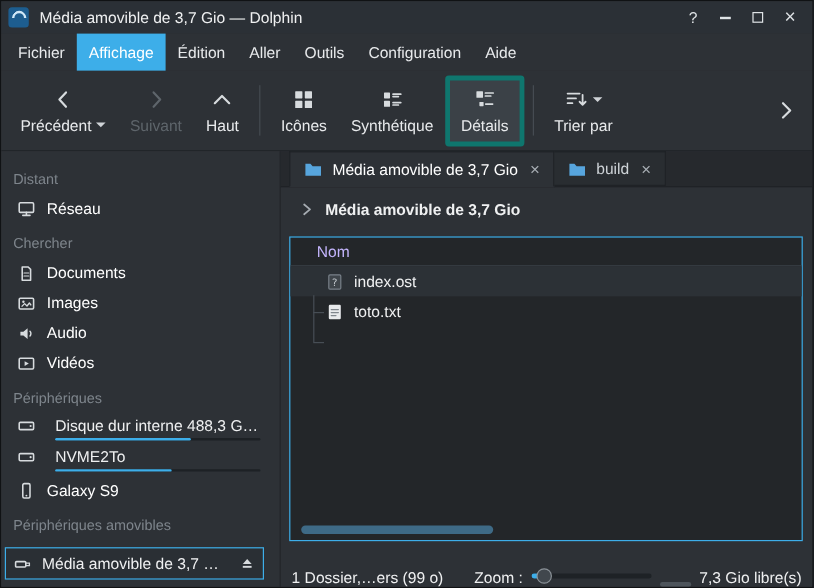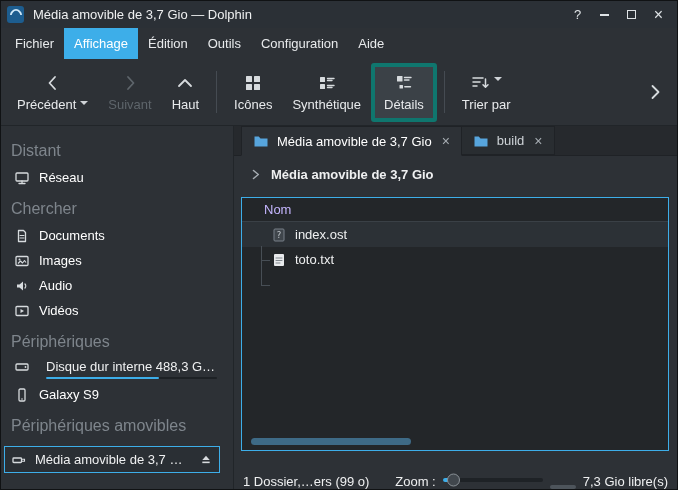--- a/index.html
+++ b/index.html
@@ -27,32 +27,32 @@
   .menubar { position:absolute; top:27px; left:0; right:0; height:31px; background:#2d3136;
              display:flex; align-items:stretch; padding-left:4px; }
   .menu-item { display:flex; align-items:center; padding:0 10px; color:#e8eaec; white-space:nowrap; }
   .menu-item.active { background:#3daee9; color:#ffffff; }
 
   
   .toolbar { position:absolute; top:58px; left:0; right:0; height:67px; background:#2d3136;
              display:flex; align-items:center; padding:0 6px; border-bottom:1px solid #212529; }
   .tb-btn { display:flex; flex-direction:column; align-items:center; justify-content:center;
             gap:4px; padding:6px 9px; color:#e8eaec; border:1px solid transparent; }
-  .tb-btn .lblrow { display:flex; align-items:flex-start; gap:4px; white-space:nowrap; }
+  .tb-btn .lblrow { display:flex; align-items:center; gap:4px; white-space:nowrap; }
   .tb-btn.disabled { color:#5e656b; }
   .tb-btn.disabled svg * { stroke:#5e656b; }
   .tb-btn.pressed { background:#3b4147; border:4px solid #0f766e; border-radius:3px; }
   .tb-sep { width:1px; height:42px; background:#454b52; margin:0 7px; flex:none; }
   .caret { width:0; height:0; border:4px solid transparent; border-top-color:#cfd3d7; margin-top:4px; }
   .tb-overflow { margin-left:auto; margin-right:6px; display:flex; align-items:center; }
 
   
   .sidebar { position:absolute; top:125px; left:0; width:233px; bottom:0; background:#2d3136;
              border-right:1px solid #212529; padding-top:6px; overflow:hidden; }
-  .sb-header { color:#7e858c; font-size:16px; padding:10px 0 5px 10px; }
+  .sb-header { color:#7e858c; font-size:12px; padding:10px 0 5px 10px; }
   .sb-item { display:flex; align-items:center; height:25px; padding-left:13px; color:#ffffff; }
   .sb-label { margin-left:9px; white-space:nowrap; }
   .sb-device { display:flex; align-items:flex-start; padding:3px 0 3px 13px; }
   .sb-dev-col { margin-left:16px; flex:1; padding-right:16px; min-width:0; }
   .sb-dev-col .sb-label { margin-left:0; display:block; overflow:hidden; text-overflow:ellipsis; }
   .sb-bar { height:2px; background:#1d2125; margin-top:3px; border-radius:1px; }
   .sb-bar-fill { height:2px; background:#3daee9; border-radius:1px; }
   .sb-media { margin:6px 13px 0 3px; height:27px; border:1px solid #3daee9; display:flex;
               align-items:center; padding:0 6px; background:#2a2f34; }
   .sb-media .sb-label { margin-left:8px; flex:1; overflow:hidden; text-overflow:ellipsis; }
@@ -119,20 +119,21 @@
           <span class="icon-max"></span>
         </div>
       <div class="win-btn close">×</div>
     </div>
   </div>
 
   <div class="menubar">
     <div class="menu-item">Fichier</div>
     <div class="menu-item active">Affichage</div>
     <div class="menu-item">Édition</div>
+    <div class="menu-item">Aller</div>
     <div class="menu-item">Outils</div>
     <div class="menu-item">Configuration</div>
     <div class="menu-item">Aide</div>
   </div>
 
   <div class="toolbar">
     <div class="tb-btn">
       <svg width="20" height="20" viewBox="0 0 20 20" fill="none" stroke="#d7dbde" stroke-width="1.8" stroke-linecap="round" stroke-linejoin="round">
           <path d="M12 4l-5.5 6 5.5 6"></path>
         </svg>
@@ -262,20 +263,32 @@
     <div class="sb-header">Périphériques</div>
     <div class="sb-device">
       <svg width="16" height="16" viewBox="0 0 16 16" fill="none" stroke="#d7dbde" stroke-width="1.3">
           <rect x="2" y="5" width="12" height="6" rx="1"></rect>
           <circle cx="11.5" cy="8" r="0.9" fill="#d7dbde" stroke="none"></circle>
         </svg>
       <div class="sb-dev-col">
         <span class="sb-label">Disque dur interne 488,3 G…</span>
         <div class="sb-bar">
             <div class="sb-bar-fill" style="width: 66%;"></div>
+          </div>
+      </div>
+    </div>
+    <div class="sb-device">
+      <svg width="16" height="16" viewBox="0 0 16 16" fill="none" stroke="#d7dbde" stroke-width="1.3">
+          <rect x="2" y="5" width="12" height="6" rx="1"></rect>
+          <circle cx="11.5" cy="8" r="0.9" fill="#d7dbde" stroke="none"></circle>
+        </svg>
+      <div class="sb-dev-col">
+        <span class="sb-label">NVME2To</span>
+        <div class="sb-bar">
+            <div class="sb-bar-fill" style="width: 57%;"></div>
           </div>
       </div>
     </div>
     <div class="sb-item">
       <svg width="16" height="16" viewBox="0 0 16 16" fill="none" stroke="#d7dbde" stroke-width="1.3">
           <rect x="5" y="2" width="6" height="12" rx="1.2"></rect>
           <circle cx="8" cy="12" r="0.8" fill="#d7dbde" stroke="none"></circle>
         </svg>
       <span class="sb-label">Galaxy S9</span>
     </div>

